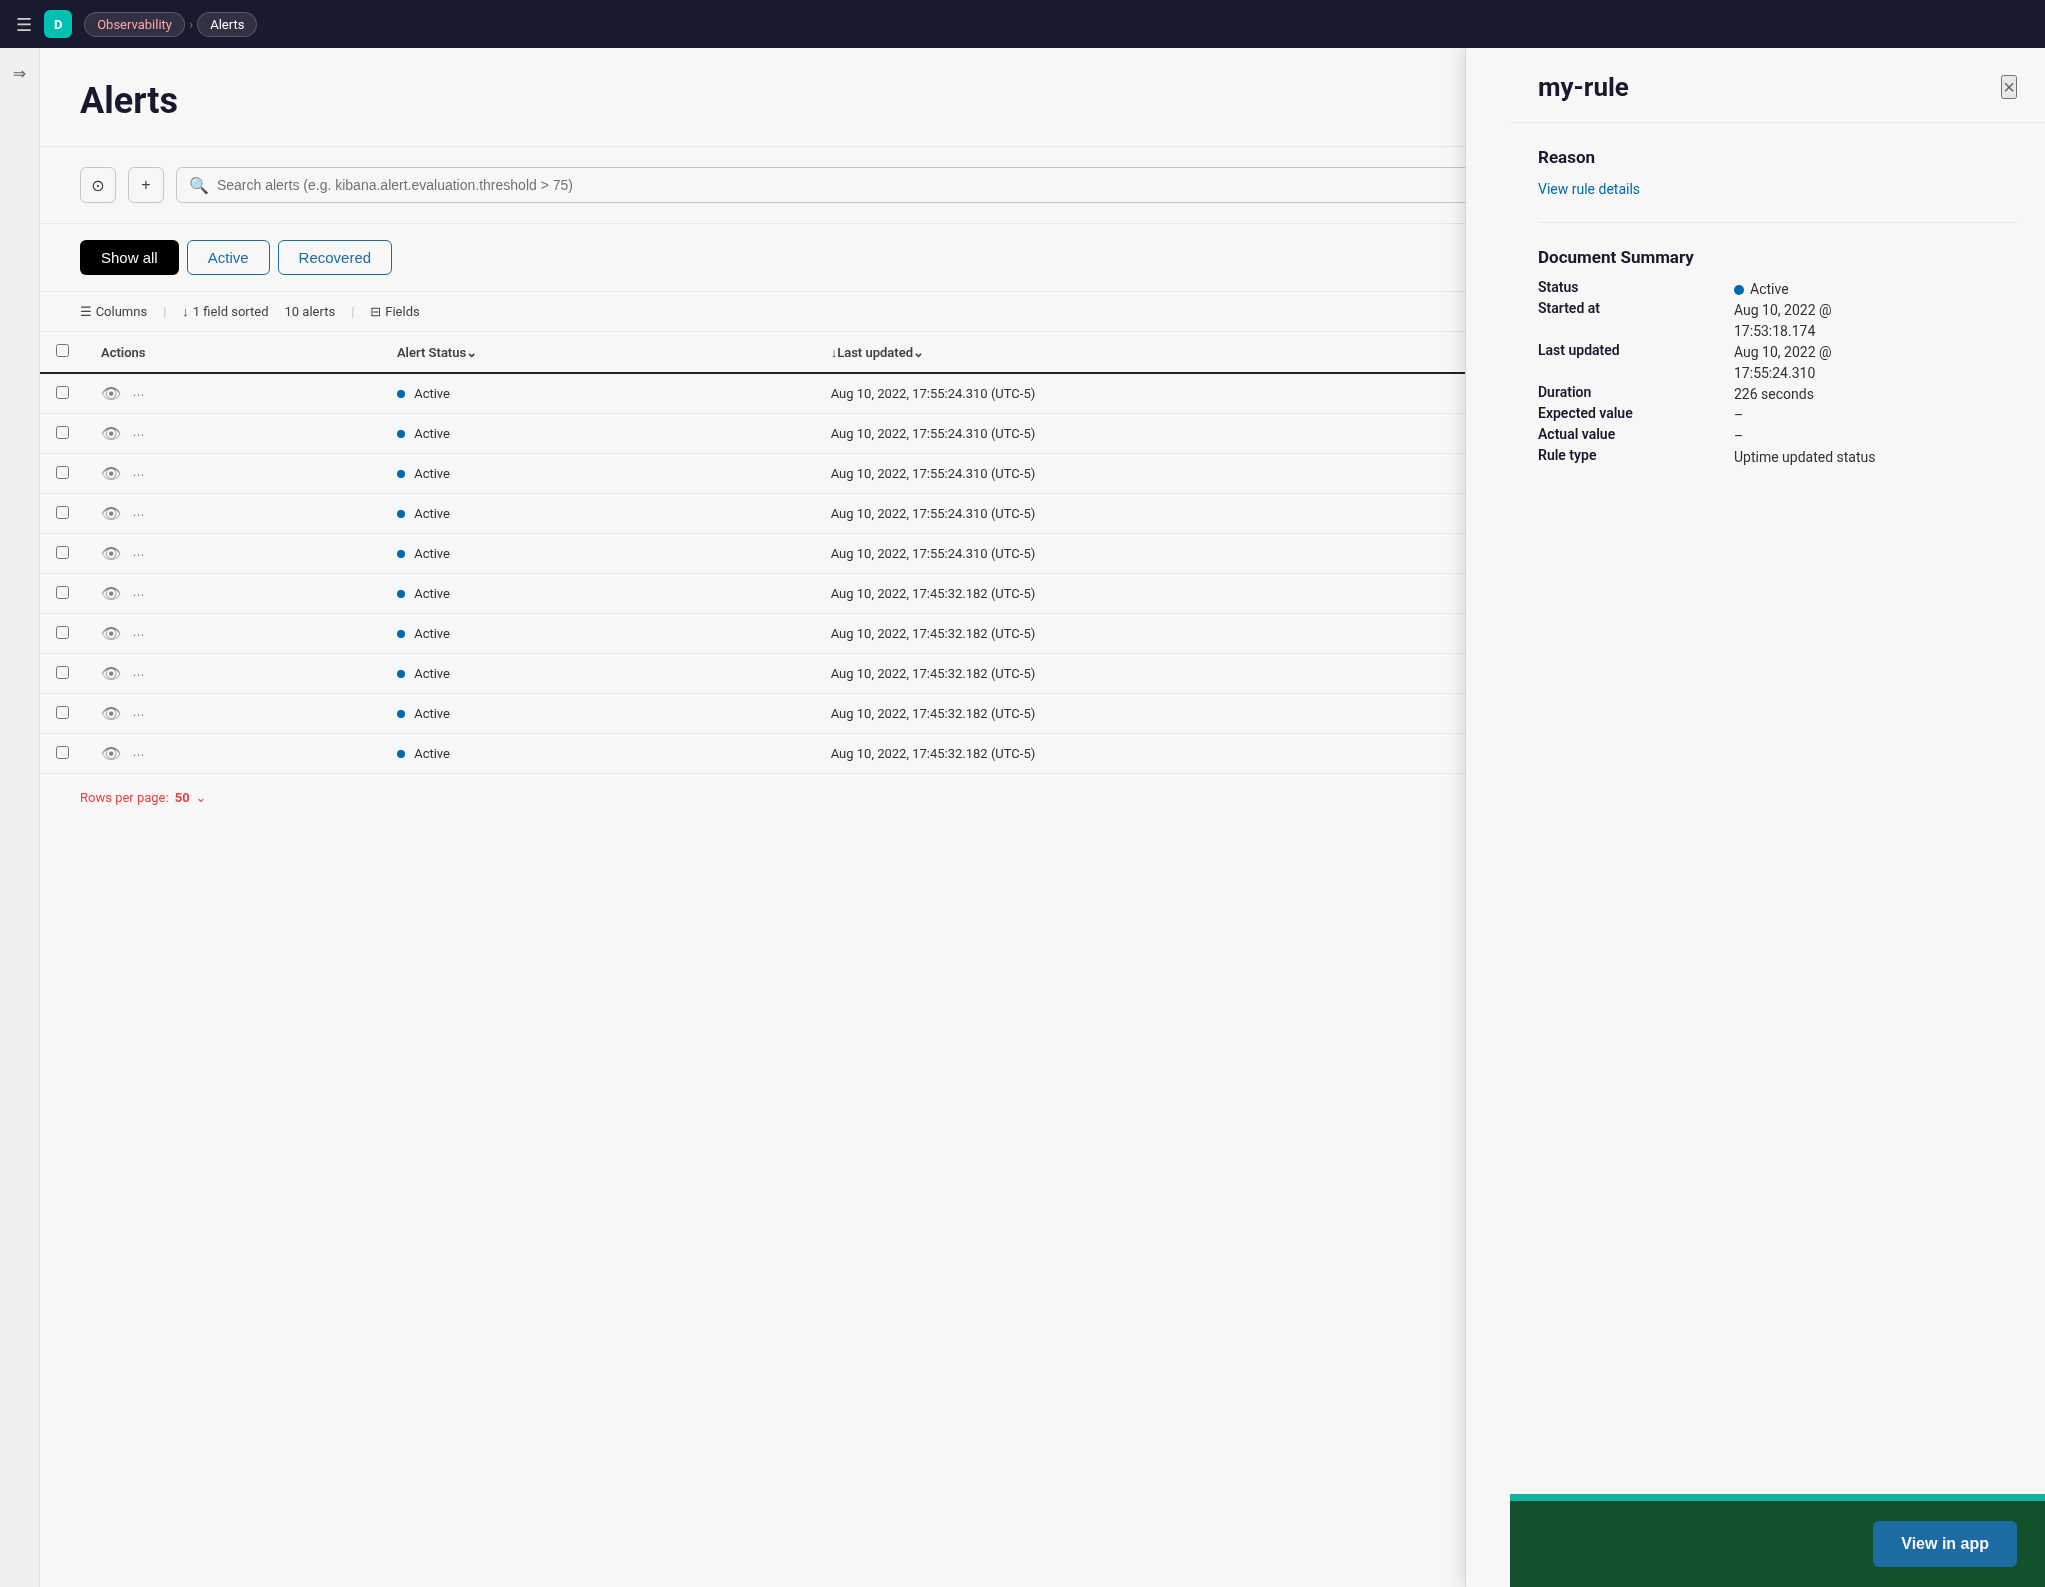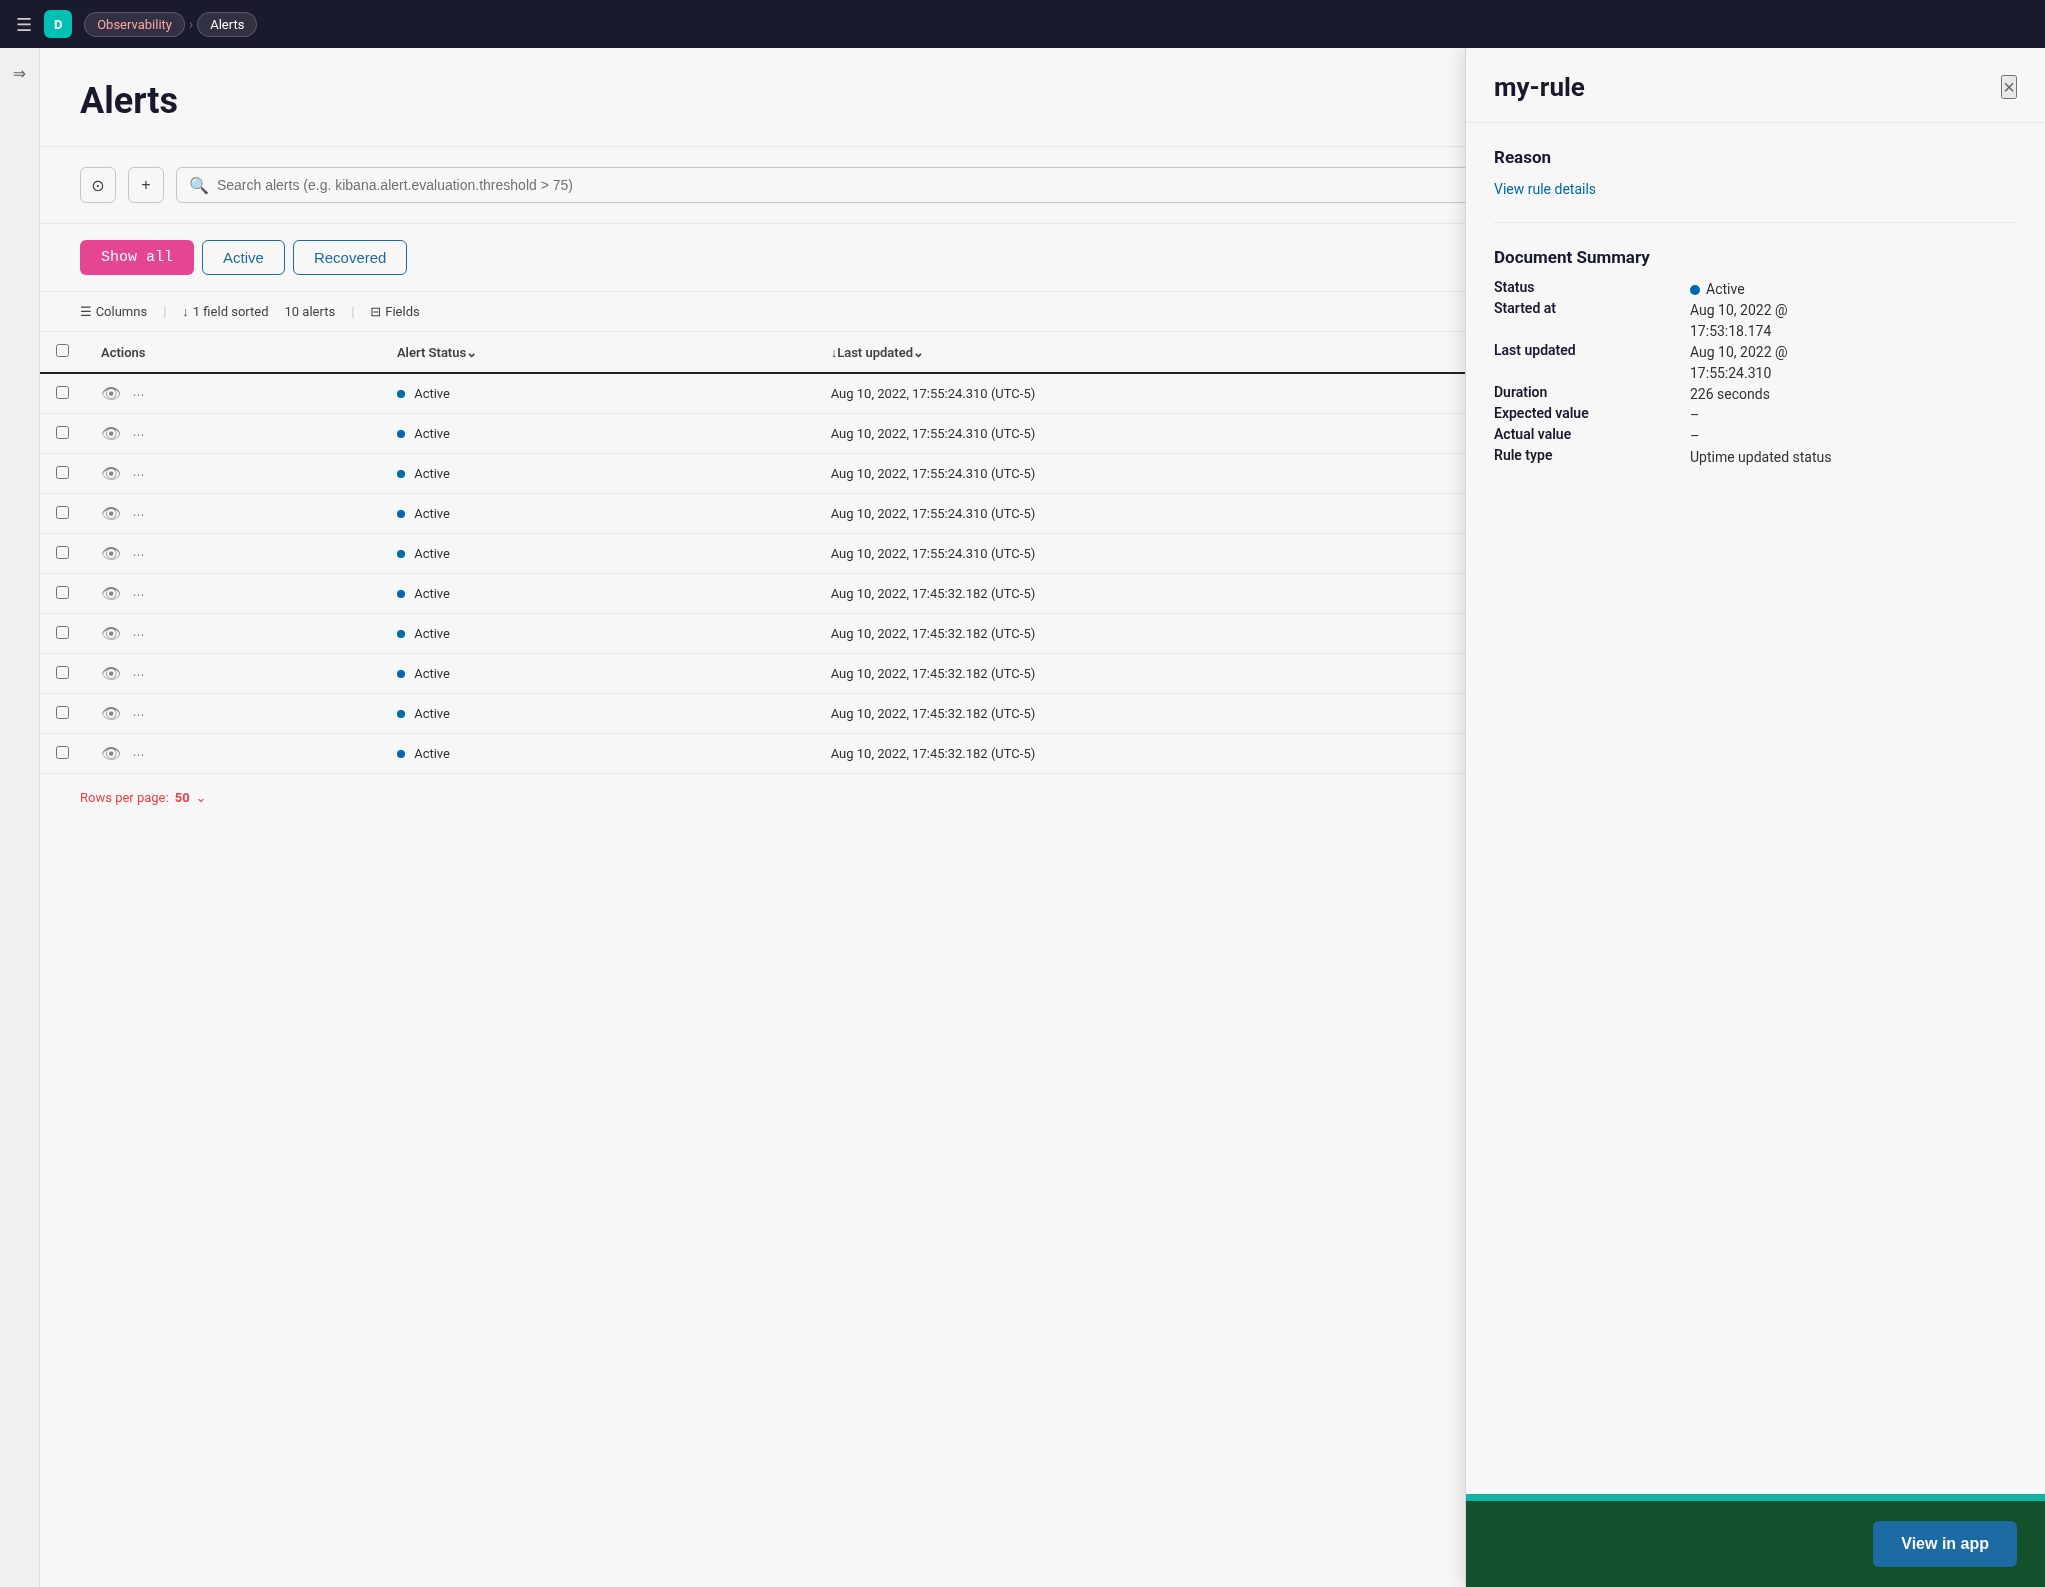--- a/index.html
+++ b/index.html
@@ -120,21 +120,21 @@
     }
 
     .filter-tab {
       padding: 8px 20px;
       border-radius: 6px;
       font-size: 15px;
       cursor: pointer;
       border: 1px solid transparent;
     }
     .filter-tab.active-tab {
-      background: #ec4899; color: white; font-weight: 500; font-family: Liberation Mono, monospace;
+      background: #000000; color: white; font-weight: 500;
     }
     .filter-tab.inactive-tab {
       background: white; color: #1d6fa8;
       border: 1px solid #1d6fa8;
     }
 
     
     .table-controls {
       padding: 12px 40px;
       display: flex;
@@ -187,20 +187,21 @@
     .right-panel-overlay {
       position: absolute;
       top: 0; right: 0; bottom: 0;
       width: 580px;
       background: white;
       border-left: 1px solid #ddd;
       box-shadow: -4px 0 16px rgba(0,0,0,0.12);
       display: flex;
       flex-direction: column;
       z-index: 100;
+      padding-left: 44px;
     }
 
     .panel-header {
       padding: 24px 28px 20px;
       border-bottom: 1px solid #eee;
       display: flex;
       align-items: center;
       justify-content: space-between;
     }
     .panel-title {

